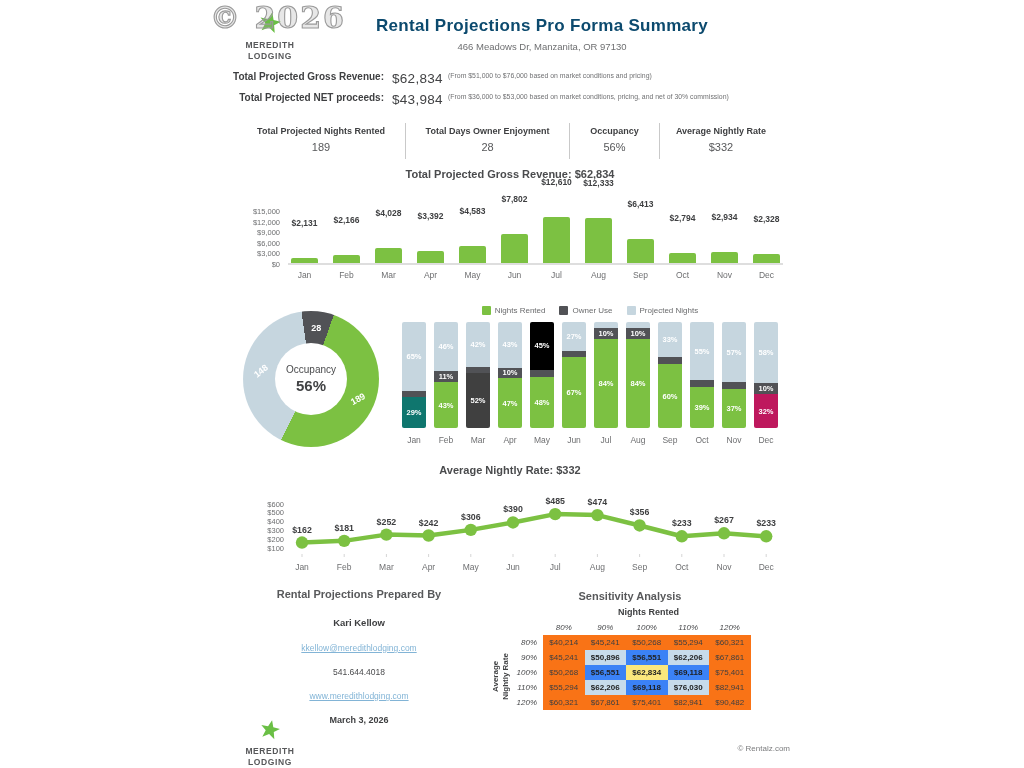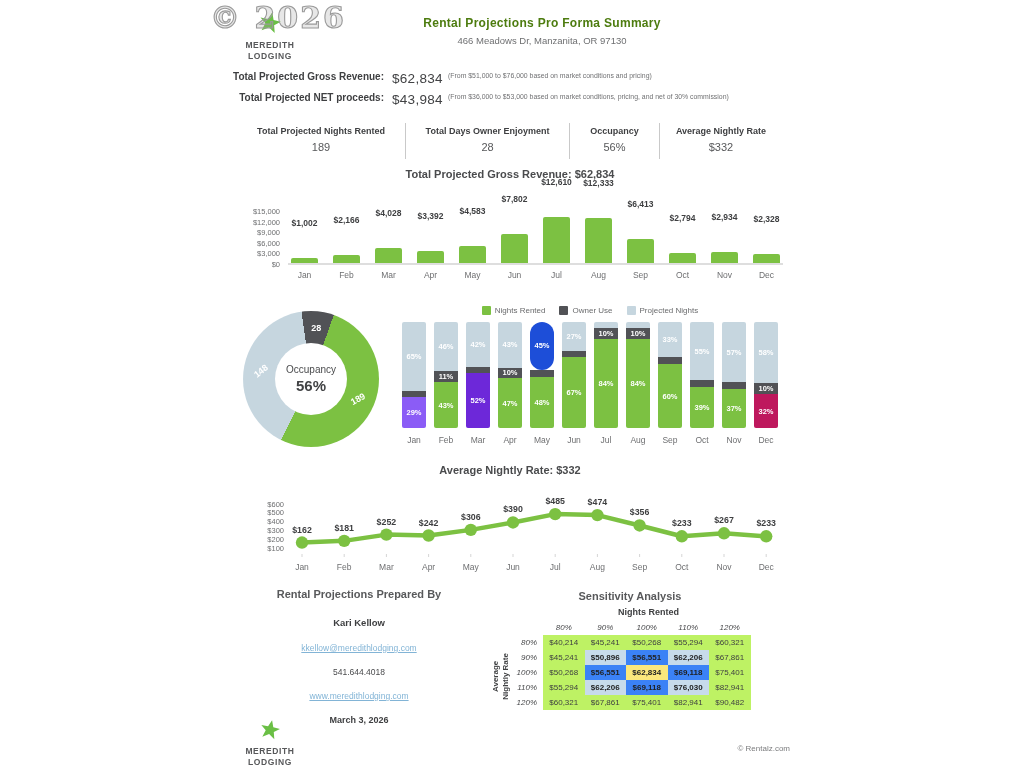--- a/index.html
+++ b/index.html
@@ -13,21 +13,21 @@
     letter-spacing:2px; color:rgba(160,160,160,.25); -webkit-text-stroke:1.1px #9a9a9a; z-index:5; }
 
   
   .logo { width:60px; text-align:center; }
   .logo-top { left:240px; top:11px; }
   .logo-bottom { left:240px; top:719px; }
   .logo-text { font-size:8.5px; font-weight:bold; letter-spacing:.6px; color:#57585a; line-height:1.25; margin-top:1px; }
 
   
   .title-wrap { left:262px; top:16px; width:560px; text-align:center; }
-  .page-title { font-size:12px; font-weight:bold; color:#4d7c0f; letter-spacing:.3px; }
+  .page-title { font-size:17px; font-weight:bold; color:#0c4a6e; letter-spacing:.3px; }
   .page-subtitle { font-size:9.5px; color:#6e6f71; margin-top:5px; }
 
   
   .sum-row { height:20px; }
   .sum-label { left:228px; width:156px; text-align:right; font-size:10px; font-weight:bold; color:#3e3f41; }
   .sum-value { left:392px; font-size:13.5px; color:#414244; letter-spacing:.3px; }
   .sum-note { left:448px; width:300px; font-size:6.9px; color:#707173; line-height:1.5; }
 
   
   .stats { left:237px; top:123px; width:545px; display:flex; }
@@ -87,21 +87,21 @@
   .prep-phone { font-size:8.5px; color:#4a4b4d; margin-bottom:14px; }
   .prep-date { font-size:9px; font-weight:bold; color:#3e3f41; }
 
   
   .sens-title { left:505px; top:590px; width:250px; text-align:center; font-size:11px; font-weight:bold; color:#58595b; }
   .sens-colgroup { left:545px; top:607px; width:207px; text-align:center; font-size:9px; font-weight:bold; color:#3e3f41; }
   .sens-grid { left:503px; top:620px; display:grid; grid-template-columns:40px repeat(5,41.5px); }
   .sens-grid div { height:15px; display:flex; align-items:center; justify-content:center; font-size:8px; }
   .s-colhead { font-style:italic; color:#4a4b4d; }
   .s-rowhead { font-style:italic; color:#4a4b4d; justify-content:flex-end !important; padding-right:6px; }
-  .s-cell { background:#bef264; color:#3e3f41; }
+  .s-cell { background:#f97316; color:#3e3f41; }
   .s-bold { font-weight:bold; color:#212223; }
   .hl-blue { background:#c7dbeb; }
   .hl-pale { background:#3b82f6; }
   .hl-yellow { background:#fbe77d; }
   .vlabel { left:453px; top:666px; width:96px; transform:rotate(-90deg); text-align:center;
     font-size:8px; font-weight:bold; color:#3e3f41; line-height:1.3; }
 
   .copyright { left:655px; top:744px; width:135px; text-align:right; font-size:8px; color:#7b7c7e; }
 
   a { cursor:pointer; }
@@ -162,21 +162,21 @@
     <div class="yticks" id="gross-yticks">
         <div>$15,000</div>
         <div>$12,000</div>
         <div>$9,000</div>
         <div>$6,000</div>
         <div>$3,000</div>
         <div>$0</div>
       </div>
     <div class="bars" id="gross-bars">
         <div class="bar-col">
-          <div class="bar-num">$1,002</div>
+          <div class="bar-num">$2,131</div>
           <div class="bar-rect" style="height: 5px; background: rgb(124, 193, 66);"></div>
         </div>
         <div class="bar-col">
           <div class="bar-num">$2,166</div>
           <div class="bar-rect" style="height: 8px; background: rgb(124, 193, 66);"></div>
         </div>
         <div class="bar-col">
           <div class="bar-num">$4,028</div>
           <div class="bar-rect" style="height: 15px; background: rgb(124, 193, 66);"></div>
         </div>
@@ -257,39 +257,39 @@
 <div class="slice-label" style="left: 73.1611px; top: 17.2618px; transform: translate(-50%, -50%) rotate(0deg);">28</div>
     <div class="slice-label" style="left: 115.007px; top: 87.7813px; transform: translate(-50%, -50%) rotate(-28deg);">189</div>
     <div class="slice-label" style="left: 17.6298px; top: 60.0098px; transform: translate(-50%, -50%) rotate(-38deg);">148</div>
   </div>
 
 <div class="abs stack">
   <div class="stack-row" id="stack-bars">
       <div class="stack-col">
         <div class="seg" style="height: 65%; background: rgb(198, 214, 223);">65%</div>
         <div class="seg" style="height: 6%; background: rgb(81, 82, 86);"></div>
-        <div class="seg" style="height: 29%; background: #8b5cf6;">29%</div>
+        <div class="seg" style="height: 29%; background: #0f766e;">29%</div>
       </div>
       <div class="stack-col">
         <div class="seg" style="height: 46%; background: rgb(198, 214, 223);">46%</div>
         <div class="seg" style="height: 11%; background: rgb(81, 82, 86);">11%</div>
         <div class="seg" style="height: 43%; background: rgb(124, 193, 66);">43%</div>
       </div>
       <div class="stack-col">
         <div class="seg" style="height: 42%; background: rgb(198, 214, 223);">42%</div>
         <div class="seg" style="height: 6%; background: rgb(81, 82, 86);"></div>
-        <div class="seg" style="height: 52%; background: #6d28d9;">52%</div>
+        <div class="seg" style="height: 52%; background: #404040;">52%</div>
       </div>
       <div class="stack-col">
         <div class="seg" style="height: 43%; background: rgb(198, 214, 223);">43%</div>
         <div class="seg" style="height: 10%; background: rgb(81, 82, 86);">10%</div>
         <div class="seg" style="height: 47%; background: rgb(124, 193, 66);">47%</div>
       </div>
       <div class="stack-col">
-        <div class="seg" style="height: 45%; background: #1d4ed8; border-radius: 12px;">45%</div>
+        <div class="seg" style="height: 45%; background: #000000;">45%</div>
         <div class="seg" style="height: 7%; background: rgb(81, 82, 86);"></div>
         <div class="seg" style="height: 48%; background: rgb(124, 193, 66);">48%</div>
       </div>
       <div class="stack-col">
         <div class="seg" style="height: 27%; background: rgb(198, 214, 223);">27%</div>
         <div class="seg" style="height: 6%; background: rgb(81, 82, 86);"></div>
         <div class="seg" style="height: 67%; background: rgb(124, 193, 66);">67%</div>
       </div>
       <div class="stack-col">
         <div class="seg" style="height: 6%; background: rgb(198, 214, 223);"></div>

